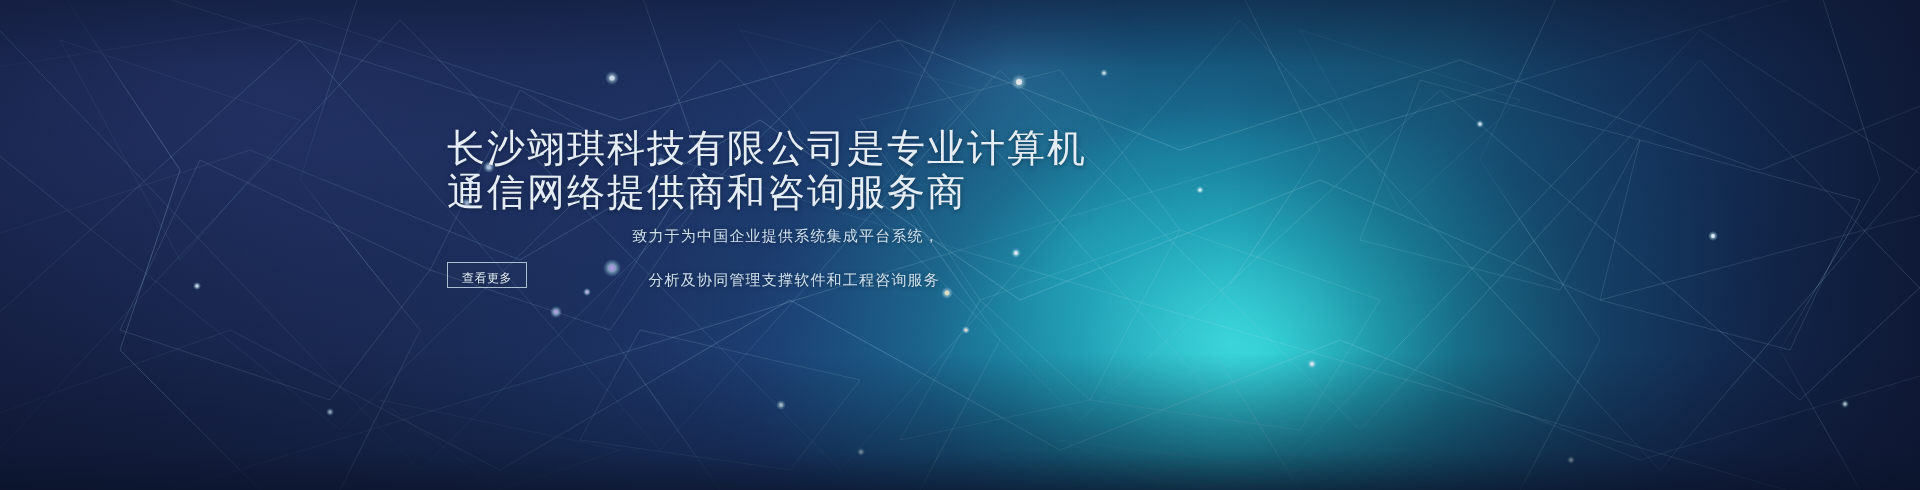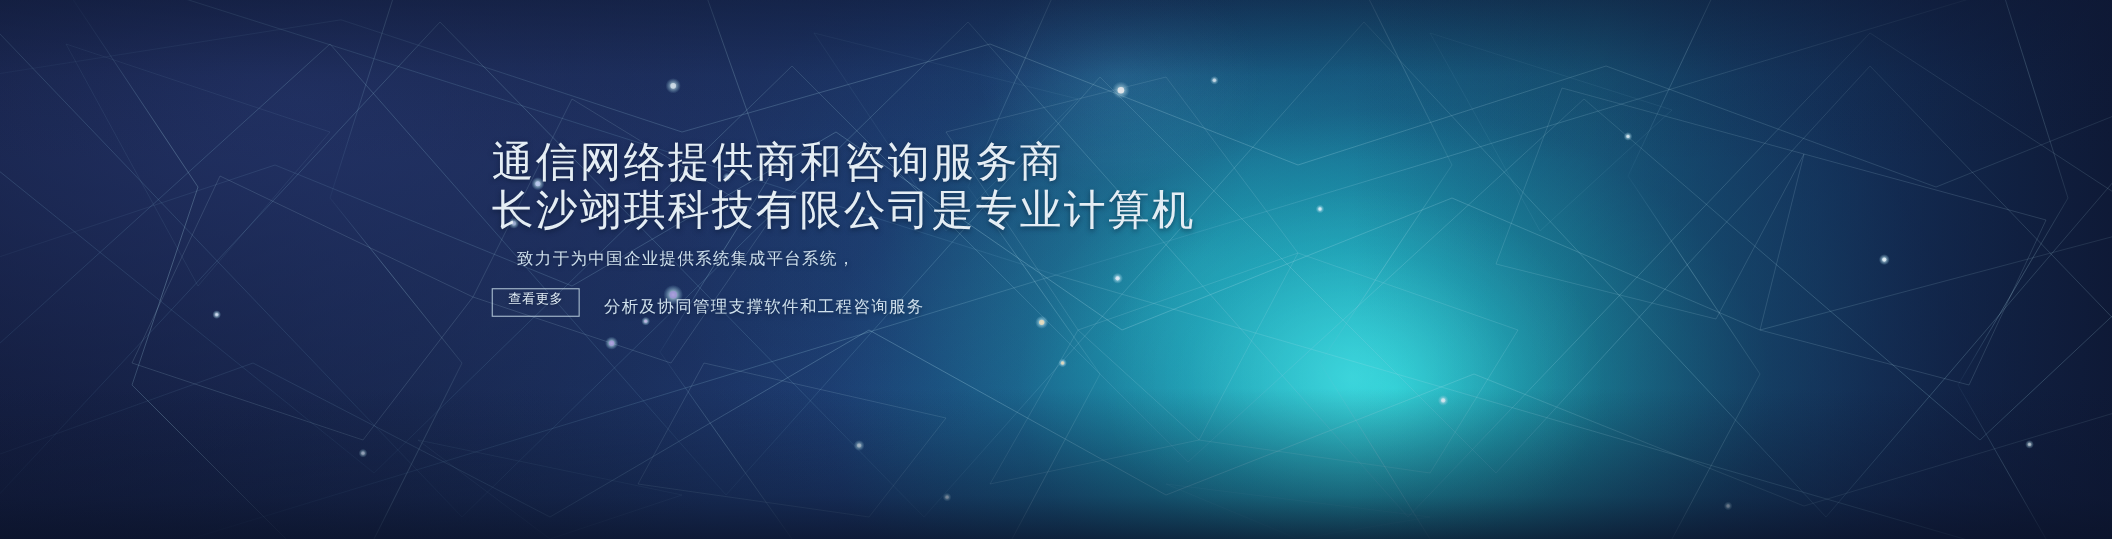--- a/index.html
+++ b/index.html
@@ -87,20 +87,21 @@
     left: 470px;
     top: 214px;
     width: 470px;
     font-family: Liberation Serif, serif;
     font-size: 15px;
     line-height: 44px;
     letter-spacing: 1.2px;
     color: #cfe0ec;
     text-shadow: 0 1px 4px rgba(6,18,40,0.5);
     white-space: nowrap;
+    text-align: right;
   }
   .subtitle .sub-line-1 { display: block; }
   .subtitle .sub-line-2 {
     display: block;
     margin-left: 79px;
   }
 
   .more-btn {
     position: absolute;
     left: 447px;
@@ -108,21 +109,21 @@
     width: 80px;
     height: 26px;
     box-sizing: border-box;
     border: 1px solid rgba(205,226,238,0.80);
     background: rgba(255,255,255,0.015);
     color: #e2eef6;
     font-family: "Liberation Sans", sans-serif;
     font-size: 12px;
     letter-spacing: 0.5px;
     display: flex;
-    align-items: flex-start;
+    align-items: flex-end;
     justify-content: center;
     cursor: pointer;
     text-shadow: 0 1px 3px rgba(6,18,40,0.5);
     user-select: none;
   }
 </style>
 </head>
 <body>
 
 <div class="banner">
@@ -238,22 +239,22 @@
       <circle cx="1571" cy="460" r="4" fill="url(#dotGlow)"></circle>
       <circle cx="1571" cy="460" r="1.5" fill="#dcf0fa" fill-opacity="0.65"></circle>
     </g>
   </svg>
 
   <div class="bg-top"></div>
 
   <div class="content">
 
     <div class="headline">
+      <span class="hl-line">长沙翊琪科技有限公司是专业计算机</span>
       <span class="hl-line">通信网络提供商和咨询服务商</span>
-      <span class="hl-line">长沙翊琪科技有限公司是专业计算机</span>
     </div>
 
     <div class="subtitle">
       <span class="sub-line-1">致力于为中国企业提供系统集成平台系统，</span>
       <span class="sub-line-2">分析及协同管理支撑软件和工程咨询服务</span>
     </div>
 
     <div class="more-btn">
       <span>查看更多</span>
     </div>

